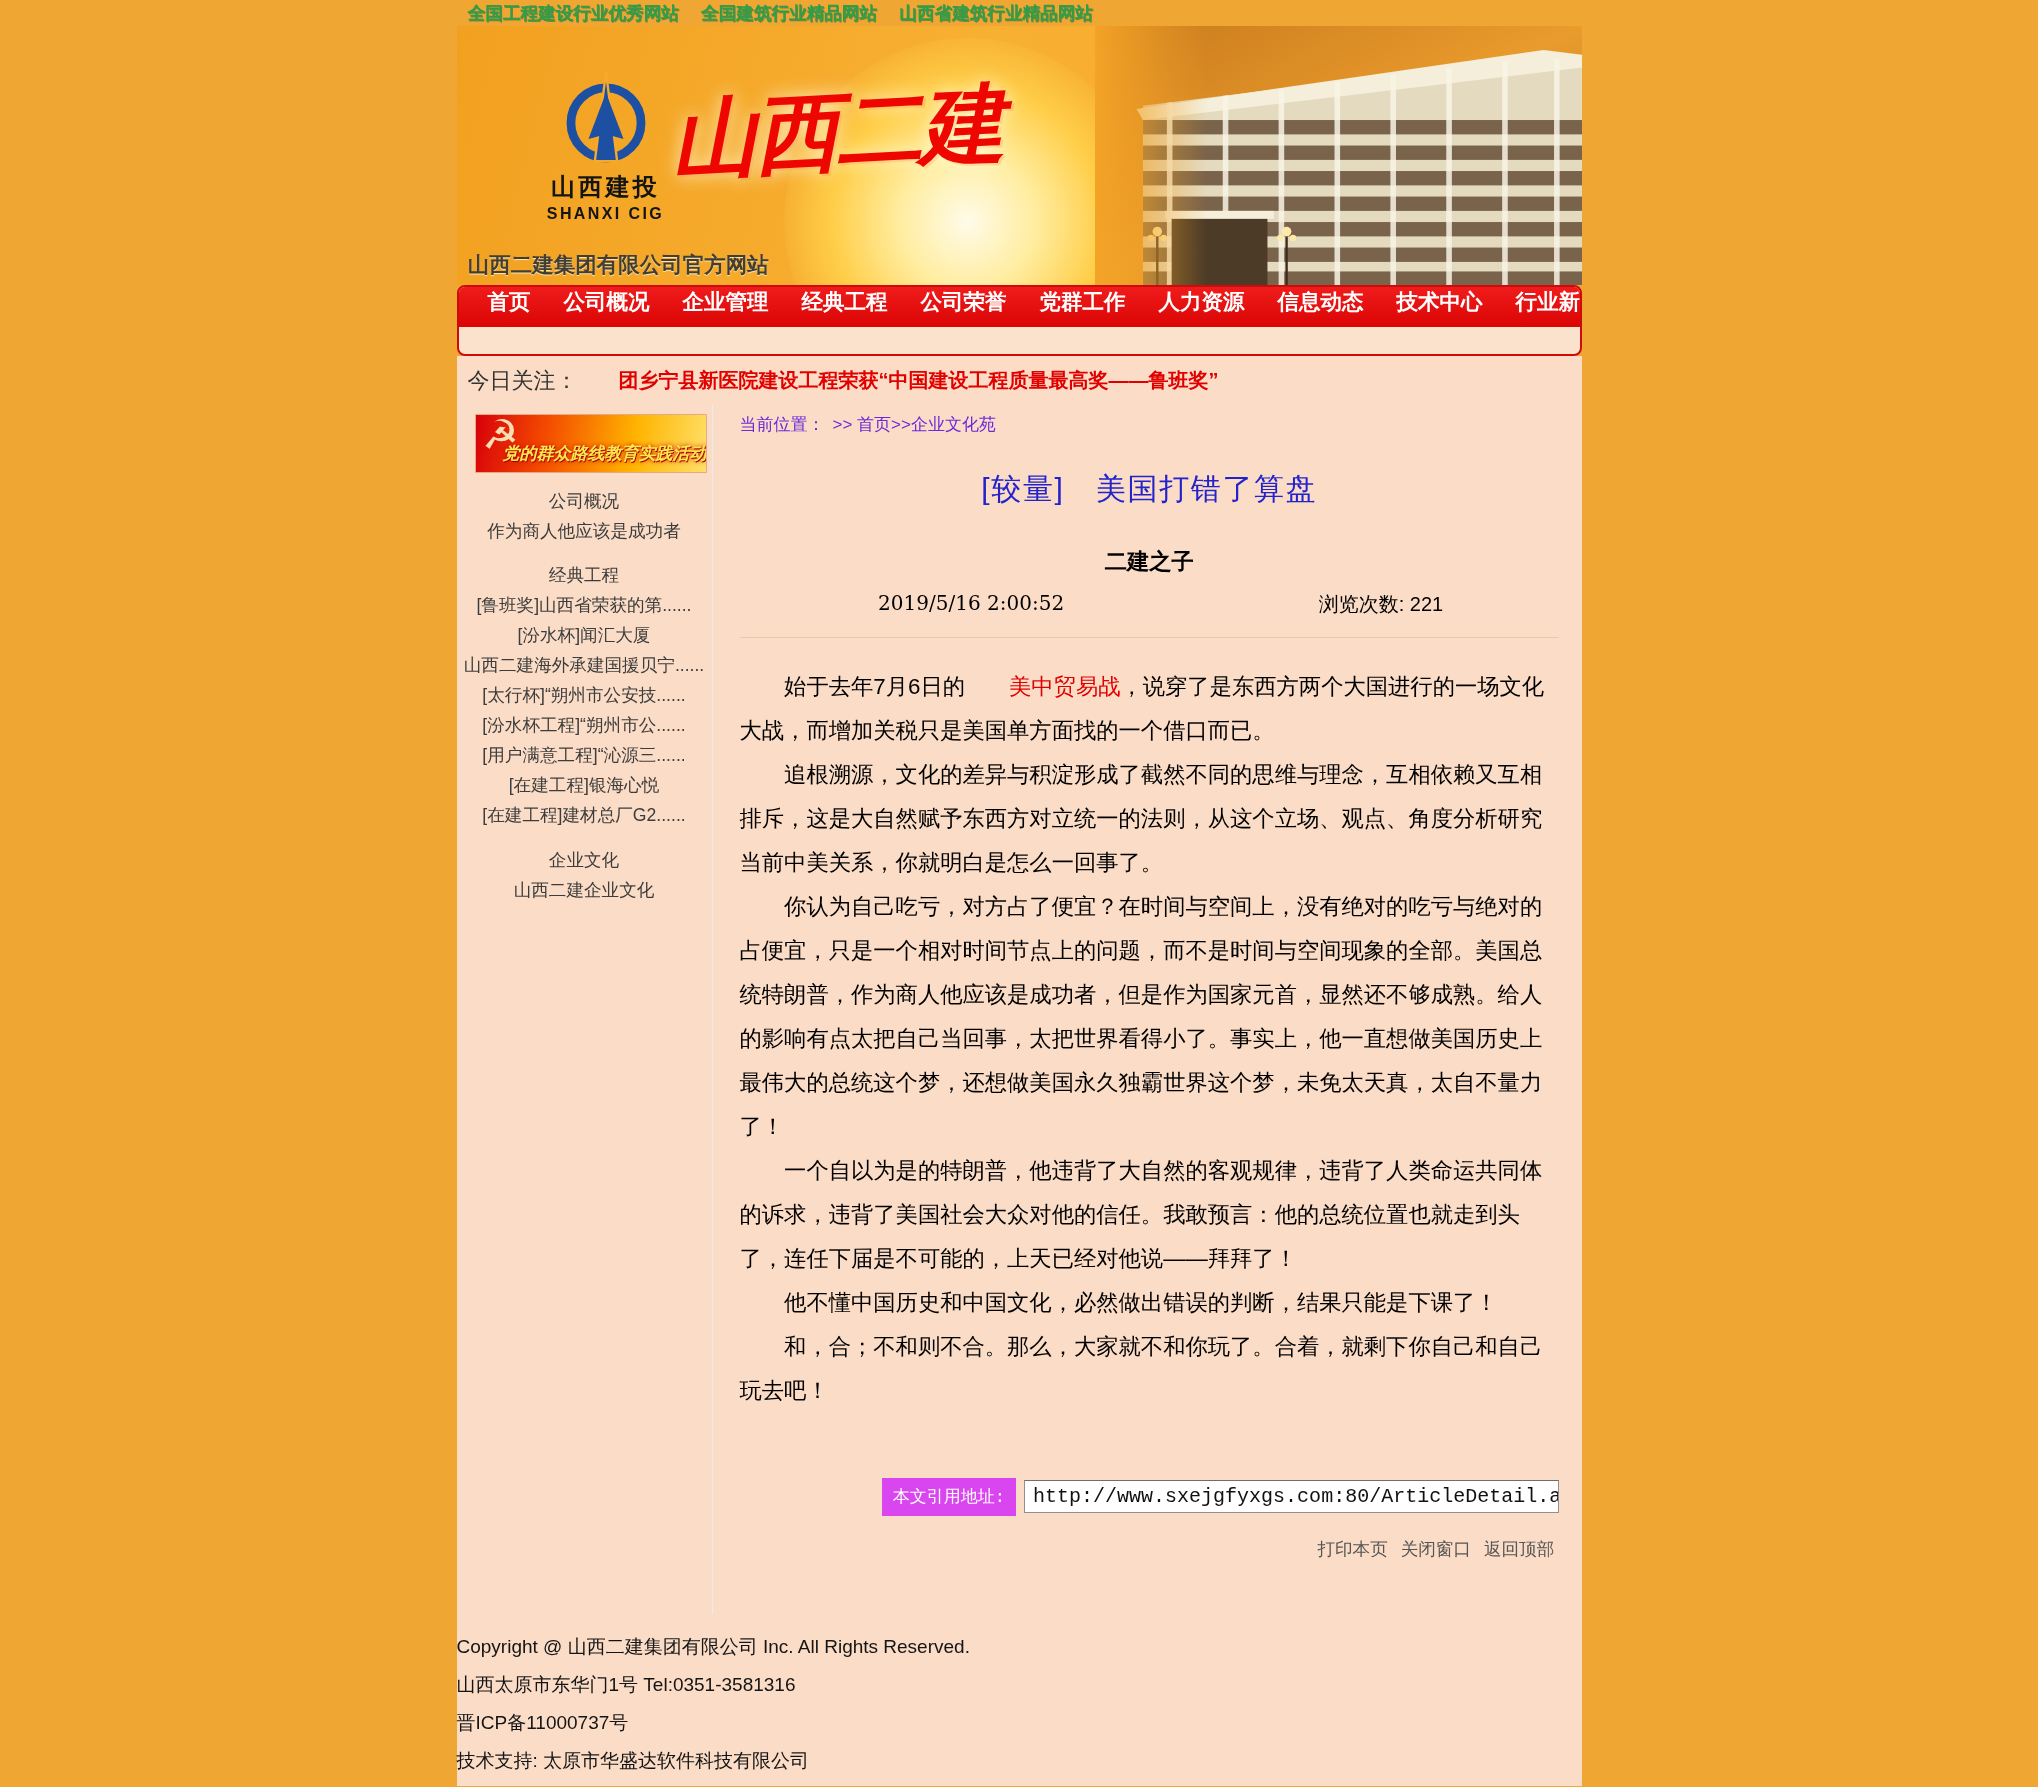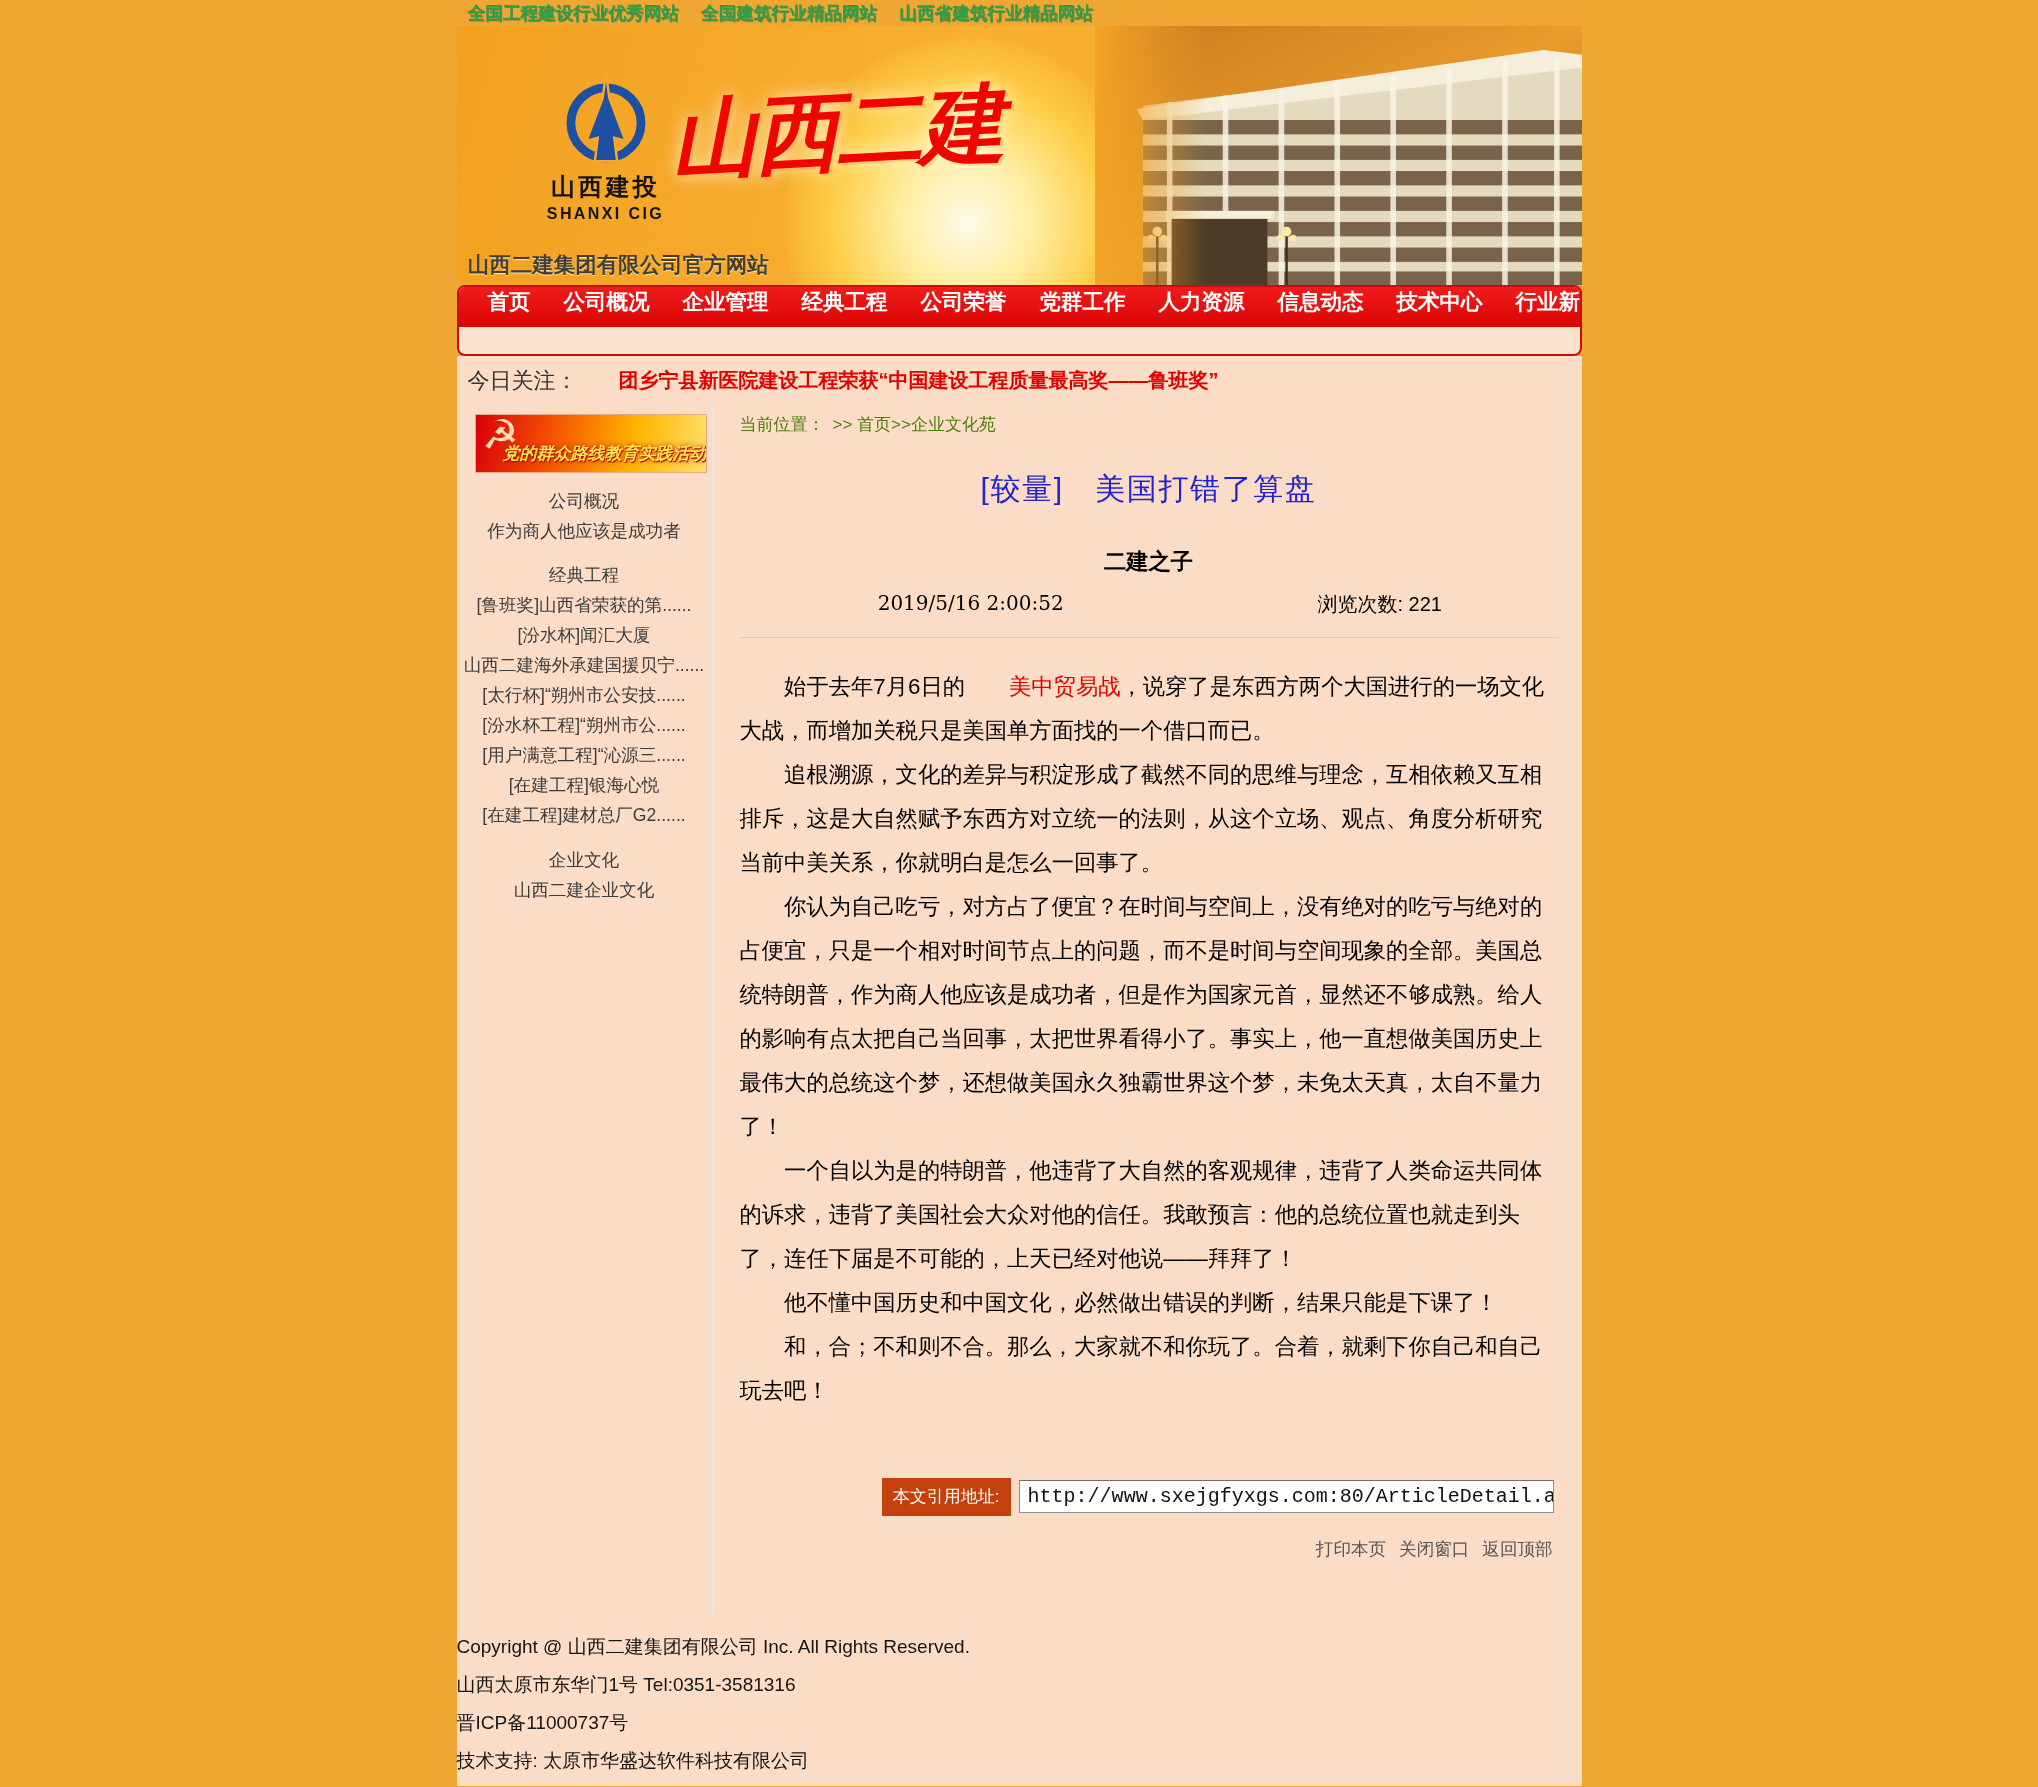--- a/index.html
+++ b/index.html
@@ -73,40 +73,40 @@
   .party-emblem{position:absolute;left:6.4px;top:-3.2px;font-size:41px;color:#fff3c4;opacity:.9;}
   .party-text{
     position:absolute;left:27px;bottom:6.4px;font-size:17px;font-weight:bold;color:#ffe84d;
     text-shadow:0.8px 0.8px 0 #a30000,0 0 4.8px #c80000;white-space:nowrap;font-style:italic;
   }
   .side-list{text-align:center;font-size:17.6px;color:#3c3c3c;}
   .side-section{margin-top:14.4px;}
   .side-title{line-height:30px;cursor:default;}
   .side-item{line-height:30px;cursor:pointer;}
 
-  .breadcrumb{font-size:17px;color:#4d7c0f;height:29px;display:flex;align-items:center;gap:8px;}
+  .breadcrumb{font-size:17px;color:#6d28d9;height:29px;display:flex;align-items:center;gap:8px;}
   .breadcrumb .crumb-path{cursor:pointer;}
 
   .article-title{
     text-align:center;margin-top:30px;font-size:30px;color:#2323cc;
     font-family:Liberation Sans, sans-serif;letter-spacing:1.6px;
   }
   .article-author{text-align:center;margin-top:37px;font-size:22.3px;font-weight:bold;color:#000;}
   .meta-row{display:flex;margin-top:14.4px;font-size:20px;color:#000;}
   .meta-date{flex:1.3;text-align:center;font-family:"DejaVu Serif","Liberation Serif",serif;}
   .meta-views{flex:1;text-align:center;}
   .meta-hr{border:none;border-top:0.8px solid #e7c9ad;margin:19px 0 0 0;}
 
   .article-body{margin-top:27px;}
   .article-body p{margin:0;font-size:22.3px;line-height:44px;text-indent:2em;color:#000;}
   .red-term{color:#e00000;cursor:pointer;padding-left:44px;}
 
   .cite-row{display:flex;align-items:center;margin-top:65px;margin-left:142px;}
   .cite-label{
-    background:#c2410c;color:#fff;font-size:17px;padding:7.2px 11.2px;white-space:nowrap;
+    background:#d946ef;color:#fff;font-size:17px;padding:7.2px 11.2px;white-space:nowrap;font-family:Liberation Mono, monospace;
   }
   .cite-url{
     margin-left:8px;width:517px;background:#ffffff;border:0.8px solid #8f8f8f;border-top-color:#6e6e6e;
     font-family:"Liberation Mono","DejaVu Sans Mono",monospace;font-size:20px;color:#111;
     padding:4px 8px;white-space:nowrap;overflow:hidden;cursor:text;
   }
   .actions-row{text-align:right;margin-top:21px;padding-right:4.8px;font-size:17.6px;color:#555;}
   .actions-row a{color:#555;text-decoration:none;margin-left:8px;cursor:pointer;}
 
   .footer{height:172px;box-sizing:border-box;padding-top:14.4px;font-size:19px;color:#141414;}

